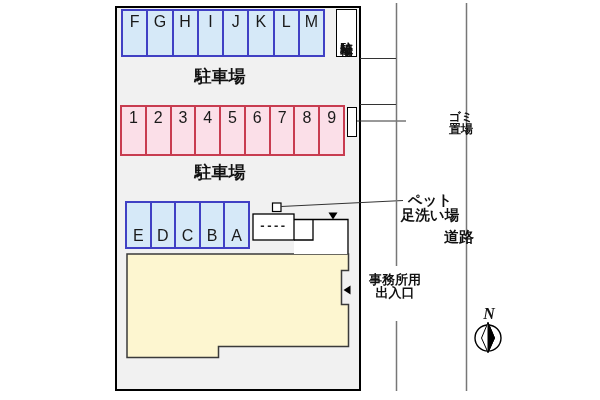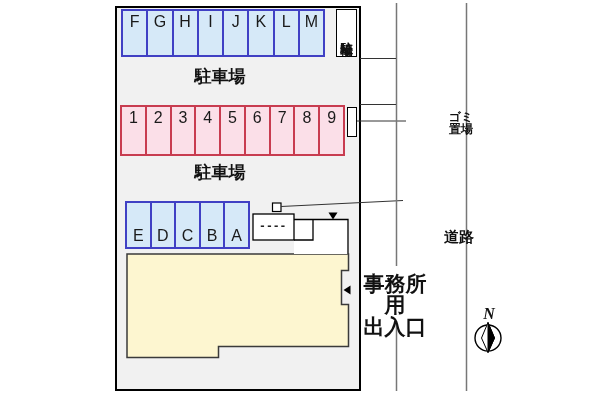--- a/index.html
+++ b/index.html
@@ -40,21 +40,21 @@
   
   #overlay{left:0;top:0;width:600px;height:400px;z-index:2;pointer-events:none;}
   
   .jlabel{font-weight:bold;text-align:center;line-height:1.02;z-index:4;white-space:pre-line;}
   #lbl-parking1,#lbl-parking2{left:175px;width:90px;font-size:17px;}
   #lbl-parking1{top:68px;}
   #lbl-parking2{top:164px;}
   #lbl-garbage{left:405px;top:111px;width:40px;font-size:12px;margin-left:36px;}
   #lbl-pet{left:391px;top:193px;width:78px;font-size:14.5px;}
   #lbl-road{left:432px;top:229px;width:42px;font-size:15px;text-align:right;}
-  #lbl-office{left:357px;top:273px;width:76px;font-size:21px;}
+  #lbl-office{left:357px;top:273px;width:76px;font-size:13px;}
   #lbl-north{left:479px;top:306px;width:20px;font-size:16px;
     font-family:"Liberation Serif","DejaVu Serif",serif;font-style:italic;font-weight:bold;}
   
   #dashes{left:255px;top:219px;width:38px;text-align:center;font-size:13px;
     font-weight:bold;letter-spacing:2.5px;color:#222;z-index:4;line-height:1;}
 </style>
 </head>
 <body>
 
 <div id="stage">
@@ -130,18 +130,20 @@
     <div class="cell">D</div>
     <div class="cell">C</div>
     <div class="cell">B</div>
     <div class="cell">A</div>
   </div>
 
   <div id="dashes" class="abs">----</div>
 
   <div id="lbl-garbage" class="abs jlabel">ゴミ
 置場</div>
+  <div id="lbl-pet" class="abs jlabel">ペット
+足洗い場</div>
   <div id="lbl-road" class="abs jlabel">道路</div>
   <div id="lbl-office" class="abs jlabel">事務所用
 出入口</div>
   <div id="lbl-north" class="abs jlabel">N</div>
 
 </div>
 
 </body></html>

